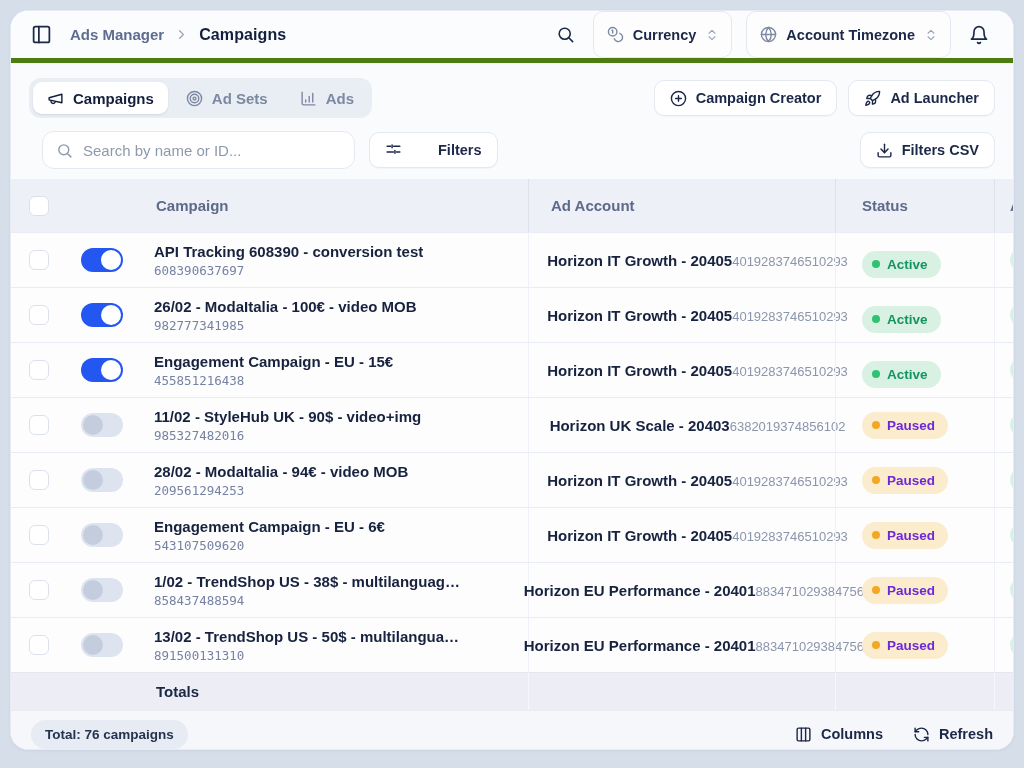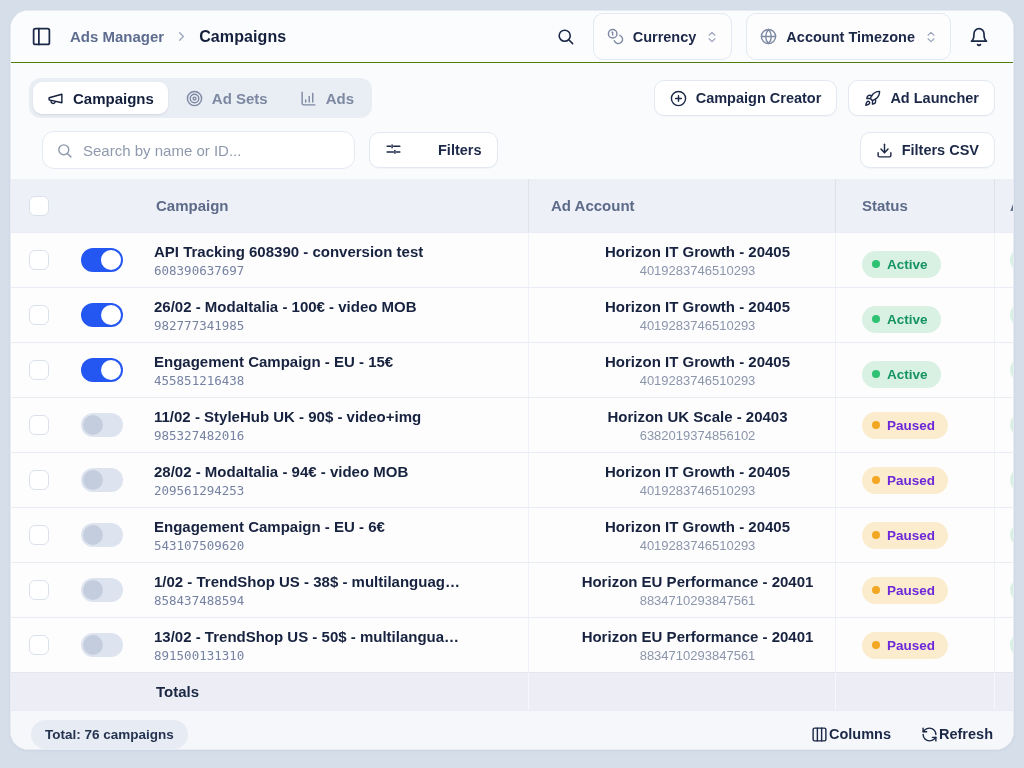--- a/index.html
+++ b/index.html
@@ -15,21 +15,21 @@
     background:#fafbfd; border:1px solid #e7ecf4; border-radius:18px;
     overflow:hidden; display:flex; flex-direction:column;
     box-shadow:0 1px 3px rgba(30,45,80,.06);
   }
   svg { display:block; }
   .ic { stroke:currentColor; fill:none; stroke-width:2; stroke-linecap:round; stroke-linejoin:round; }
 
   
   .topbar {
     height:52px; flex:0 0 52px; display:flex; align-items:center;
-    padding:0 20px; border-bottom:1px solid #4d7c0f; background:#fbfcfe;
+    padding:0 20px; border-bottom:5px solid #4d7c0f; background:#fbfcfe;
   }
   .panel-btn { color:#1b2847; cursor:pointer; margin-right:18px; display:flex; }
   .crumbs { display:flex; align-items:center; gap:10px; }
   .crumb-parent { font-size:15px; font-weight:600; color:#5d6c8f; }
   .crumb-sep { color:#9aa5bb; display:flex; }
   .crumb-current { font-size:16px; font-weight:700; color:#141f3c; letter-spacing:.1px; }
   .topbar-right { margin-left:auto; display:flex; align-items:center; gap:14px; }
   .icon-btn { color:#1b2847; cursor:pointer; display:flex; padding:4px; }
   .select-pill {
     display:flex; align-items:center; gap:9px; height:47px; padding:0 12px 0 13px;
@@ -88,21 +88,21 @@
   .c-campaign { padding-left:12px; }
   .toggle { width:42px; height:24px; border-radius:999px; position:relative; cursor:pointer; flex:0 0 auto; }
   .toggle.on { background:#2457f2; }
   .toggle.off { background:#dee4ef; }
   .knob { width:20px; height:20px; border-radius:50%; position:absolute; top:2px; }
   .toggle.on .knob { right:2px; background:#ffffff; }
   .toggle.off .knob { left:2px; background:#c4cdde; }
   .nameblock { margin-left:31px; min-width:0; padding-right:14px; }
   .cname { font-size:15px; font-weight:700; color:#17223f; white-space:nowrap; overflow:hidden; text-overflow:ellipsis; cursor:pointer; }
   .cid { font-size:12.5px; color:#7682a2; font-family:"DejaVu Sans Mono", monospace; margin-top:3px; }
-  .c-account { padding-left:31px; display:flex; flex-direction:column; justify-content:center; align-items:flex-start; }
+  .c-account { padding-left:31px; display:flex; flex-direction:row; justify-content:center; align-items:flex-start; }
   .aname { font-size:15px; font-weight:700; color:#17223f; white-space:nowrap; }
   .aid { font-size:13px; color:#8b95ab; margin-top:3px; }
   .c-status { padding-left:26px; }
   .pill { display:inline-flex; align-items:center; gap:7px; height:27px; padding:0 13px 0 10px;
           border-radius:999px; font-size:13.5px; font-weight:700; }
   .pill .dot { width:8px; height:8px; border-radius:50%; }
   .pill.active { background:#d8f1e3; color:#15945f;margin-top:8px; }
   .pill.active .dot { background:#2ec272; }
   .pill.paused { background:#fbeccd; color:#6d28d9; }
   .pill.paused .dot { background:#f3a722; }
@@ -114,21 +114,21 @@
   .t-sep { border-left:1px solid #f7f8fc; }
   .totals-label { padding-left:87px; font-size:15px; font-weight:700; color:#1a2742; }
 
   
   .footer {
     margin-top:auto; flex:0 0 47px; display:flex; align-items:center;
     background:#f5f7fa; border-top:1px solid #e8ecf3; padding:0 20px;
   }
   .total-pill { background:#e7ebf3; border-radius:999px; padding:7px 14px; font-size:13.5px; font-weight:700; color:#243350; }
   .footer-actions { margin-left:auto; display:flex; align-items:center; gap:30px; }
-  .footer-link { display:flex; align-items:center; gap:1px; font-size:14.5px; font-weight:700; color:#1b2847; cursor:pointer; }
+  .footer-link { display:flex; align-items:center; gap:9px; font-size:14.5px; font-weight:700; color:#1b2847; cursor:pointer; }
 </style>
 </head>
 <body>
 
 <div class="card">
 
   <div class="topbar">
     <span class="panel-btn">
       <span>
         <svg class="ic" width="21" height="21" viewBox="0 0 24 24">

